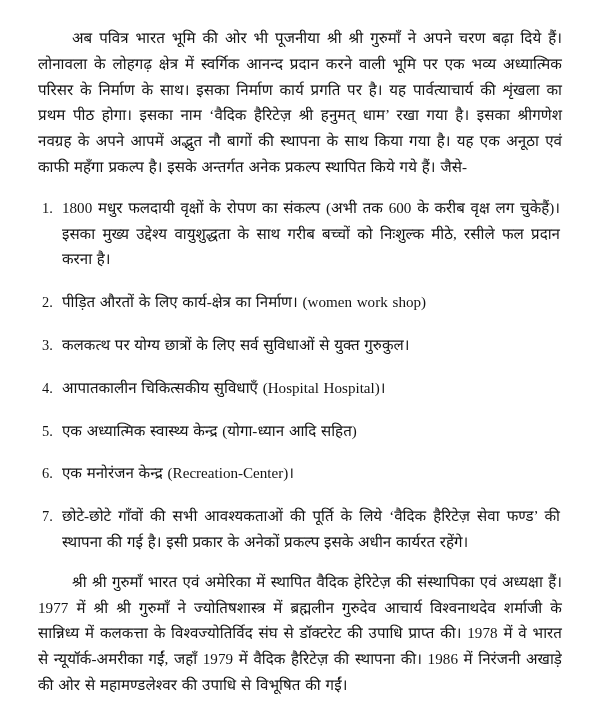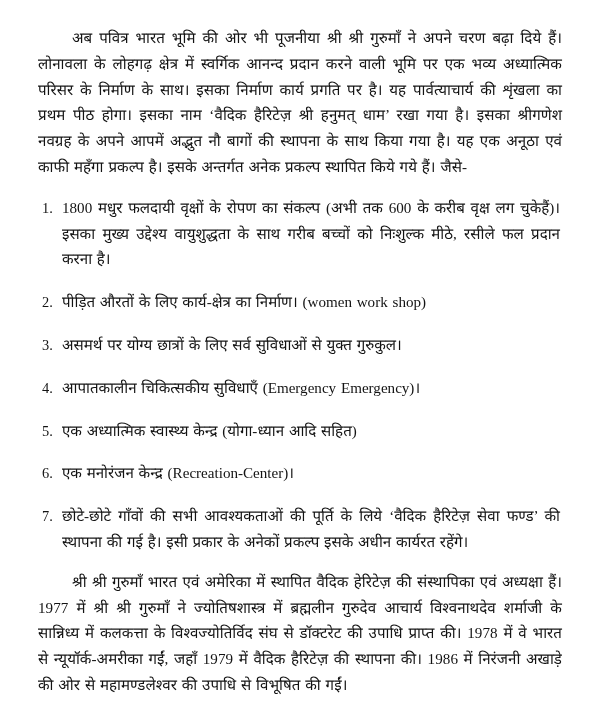--- a/index.html
+++ b/index.html
@@ -95,26 +95,26 @@
           <span class="item-text">1800 मधुर फलदायी वृक्षों के रोपण का संकल्प (अभी तक 600 के करीब वृक्ष लग चुकेहैं)। इसका मुख्य उद्देश्य वायुशुद्धता के साथ गरीब बच्चों को निःशुल्क मीठे, रसीले फल प्रदान करना है।</span>
         </li>
 
         <li>
           <span class="marker">2.</span>
           <span class="item-text">पीड़ित औरतों के लिए कार्य-क्षेत्र का निर्माण। (women work shop)</span>
         </li>
 
         <li>
           <span class="marker">3.</span>
-          <span class="item-text">असमर्थ पर योग्य छात्रों के लिए सर्व सुविधाओं से युक्त गुरुकुल।</span>
+          <span class="item-text">कलकत्थ पर योग्य छात्रों के लिए सर्व सुविधाओं से युक्त गुरुकुल।</span>
         </li>
 
         <li>
           <span class="marker">4.</span>
-          <span class="item-text">आपातकालीन चिकित्सकीय सुविधाएँ (Emergency Emergency)।</span>
+          <span class="item-text">आपातकालीन चिकित्सकीय सुविधाएँ (Hospital Hospital)।</span>
         </li>
 
         <li>
           <span class="marker">5.</span>
           <span class="item-text">एक अध्यात्मिक स्वास्थ्य केन्द्र (योगा-ध्यान आदि सहित)</span>
         </li>
 
         <li>
           <span class="marker">6.</span>
           <span class="item-text">एक मनोरंजन केन्द्र (Recreation-Center)।</span>

